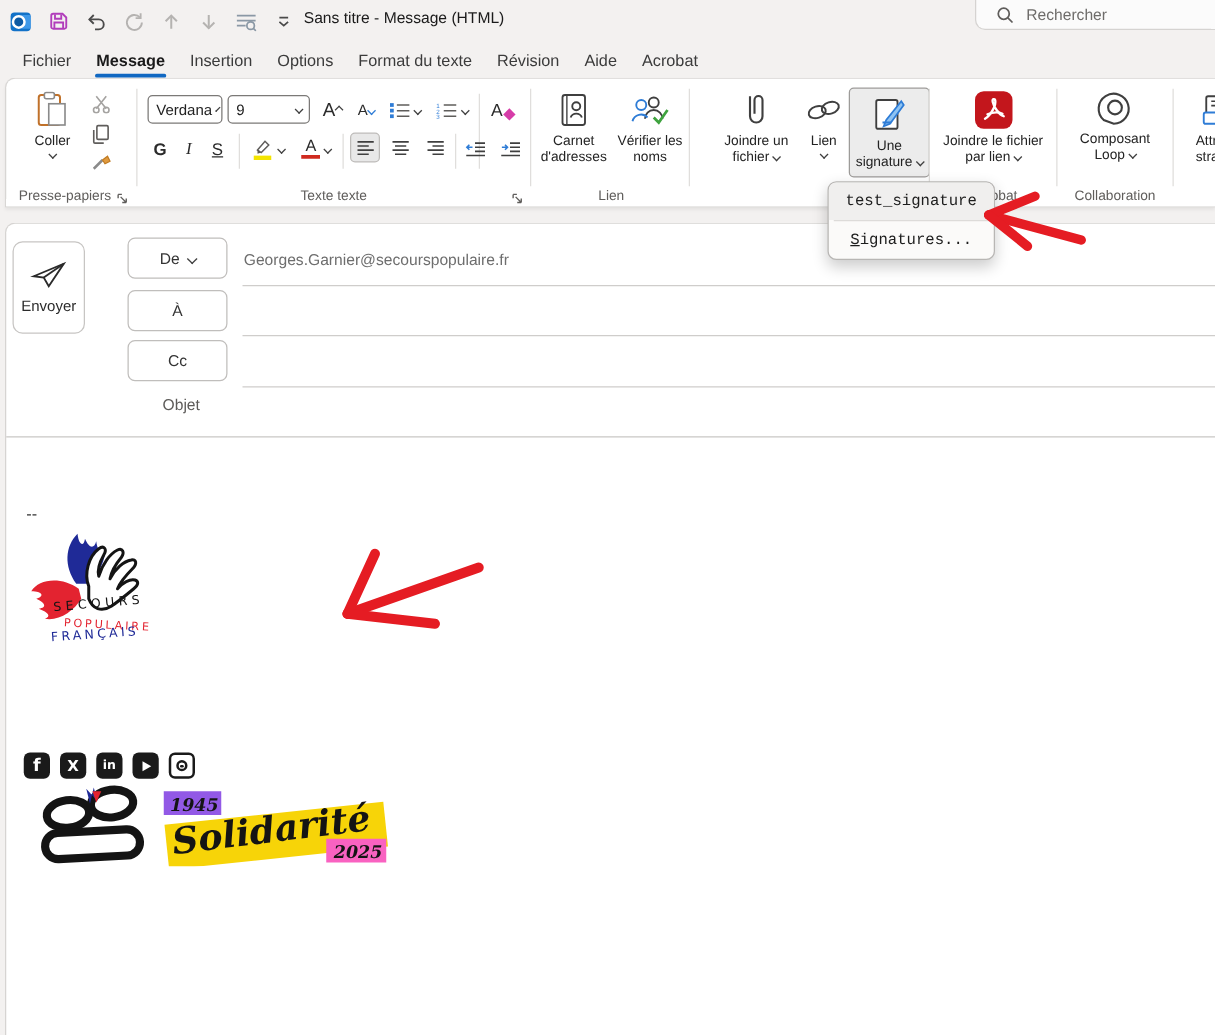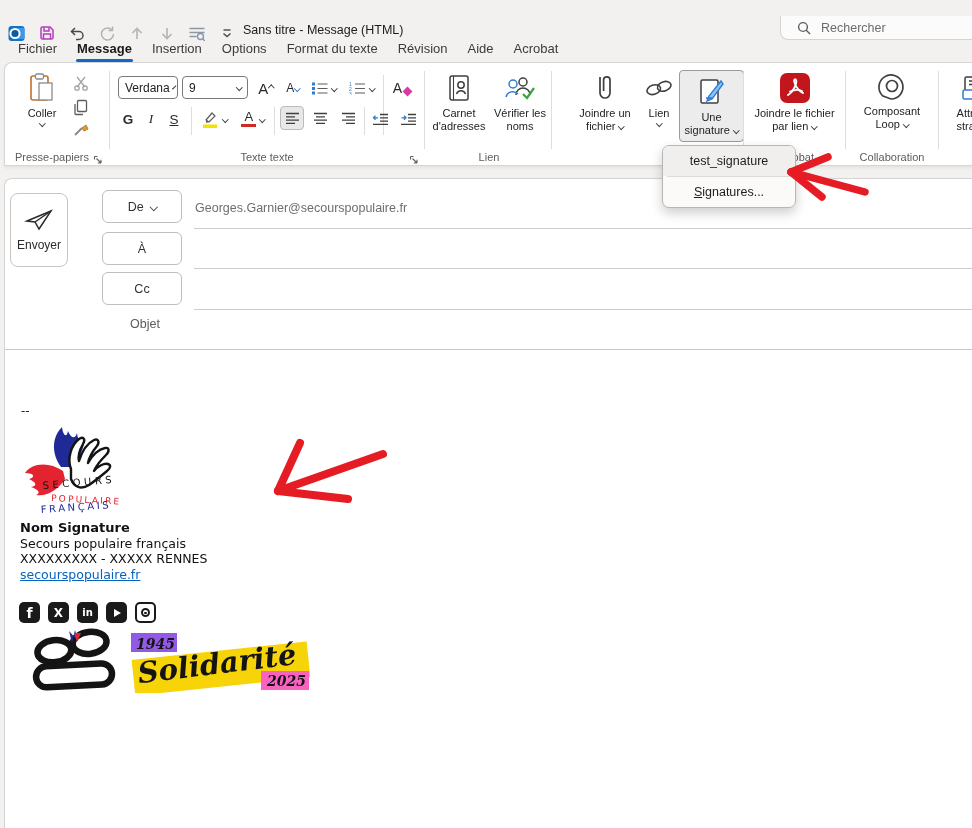--- a/index.html
+++ b/index.html
@@ -1,20 +1,20 @@
 <!DOCTYPE html>
 <html><head>
 <meta charset="utf-8">
 <style>
   * { margin:0; padding:0; box-sizing:border-box; }
   html,body { width:972px; height:828px; overflow:hidden; }
   body { font-family:"Liberation Sans", sans-serif; background:#f3f1f0; position:relative; color:#1f1f1f; }
 
   
-  .titlebar { position:absolute; left:0; top:16px; width:972px; height:34px; background:#f3f1f0; }
+  .titlebar { position:absolute; left:0; top:0; width:972px; height:34px; background:#f3f1f0; }
   .qat { position:absolute; left:8px; top:4px; display:flex; align-items:center; gap:13px; height:26px; }
   .qat .qbtn { width:17px; height:17px; display:flex; align-items:center; justify-content:center; }
   .win-title { position:absolute; left:243px; top:0; height:28px; display:flex; align-items:center; font-size:12.5px; color:#1b1b1b; }
   .searchbox { position:absolute; left:780px; top:0; width:200px; height:24px; background:#fbfbfb;
                border:1px solid #d5d3d1; border-top:none; border-bottom-left-radius:8px;
                display:flex; align-items:center; gap:10px; padding-left:16px; }
   .searchbox span { font-size:12.5px; color:#6e6c6a; }
 
   
   .tabrow { position:absolute; left:0; top:34px; width:972px; height:28px; display:flex; align-items:center; padding-left:8px; }
@@ -45,21 +45,21 @@
 
   .combo { position:absolute; height:23px; border:1px solid #7b7977; border-radius:4px; background:#fff;
            display:flex; align-items:center; justify-content:space-between; padding:0 6px; font-size:12px; color:#222; }
   .mini { position:absolute; height:24px; display:flex; align-items:center; justify-content:center; }
   .fmt-letter { font-size:13.5px; color:#2b2b2b; }
   .alignbox { border:1px solid transparent; border-radius:4px; width:24px; }
   .alignbox.on { background:#e8e8e8; border-color:#bdbbb9; }
 
   
   .popup { position:absolute; left:662px; top:145px; width:134px; background:#fbfaf9; border:1px solid #b8b6b4;
-           border-radius:7px; box-shadow:0 5px 12px rgba(0,0,0,.20); z-index:30; overflow:hidden; }
+           border-radius:7px; box-shadow:0 5px 12px rgba(0,0,0,.20); z-index:30; overflow:hidden;font-family:Liberation Mono, monospace; }
   .popup .mi { display:block; text-align:center; font-size:12.5px; color:#1d1d1d; padding:8px 6px; }
   .popup .mi.hl { background:#f0efee; }
   .popup .msep { height:1px; background:#dddbd9; margin:0 4px; }
   .mi-sig::first-letter { text-decoration:underline; }
 
   
   .compose { position:absolute; left:4px; top:178px; width:968px; height:650px; background:#fff;
              border-left:1px solid #d6d4d2; border-top:1px solid #d6d4d2; border-top-left-radius:8px; }
   .send-btn { position:absolute; left:5px; top:14px; width:58px; height:74px; border:1px solid #c7c5c3; border-radius:8px;
               background:#fff; display:flex; flex-direction:column; align-items:center; justify-content:center; gap:6px;
@@ -490,26 +490,20 @@
     <text x="32" y="78" font-family="DejaVu Sans" font-size="9" letter-spacing="2.2" fill="#e32330" transform="rotate(3 32 78)">POPULAIRE</text>
     <text x="22" y="90" font-family="DejaVu Sans" font-size="10" letter-spacing="2.6" fill="#1f2a97" transform="rotate(-4 22 90)">FRANÇAIS</text>
   </svg>
 
   <svg class="annotation" style="left:248px; top:250px;" width="150" height="90" fill="none" stroke="#e51c23" stroke-width="8" stroke-linecap="round">
     <path d="M25 62 L130 25"></path>
     <path d="M25 62 L47 14"></path>
     <path d="M25 62 L95 70"></path>
   </svg>
 
-  <div class="sig-block sigtext">
-    <div class="bold">Nom Signature</div>
-    <div>Secours populaire français</div>
-    <div>XXXXXXXXX - XXXXX RENNES</div>
-    <div><a class="sig-link">secourspopulaire.fr</a></div>
-  </div>
 
   <div class="social">
     <span class="sq" style="font-size:14px;">
         <span>f</span>
       </span>
     <span class="sq" style="font-size:12px;">
         <span>X</span>
       </span>
     <span class="sq" style="font-size:10px;">
         <span>in</span>

